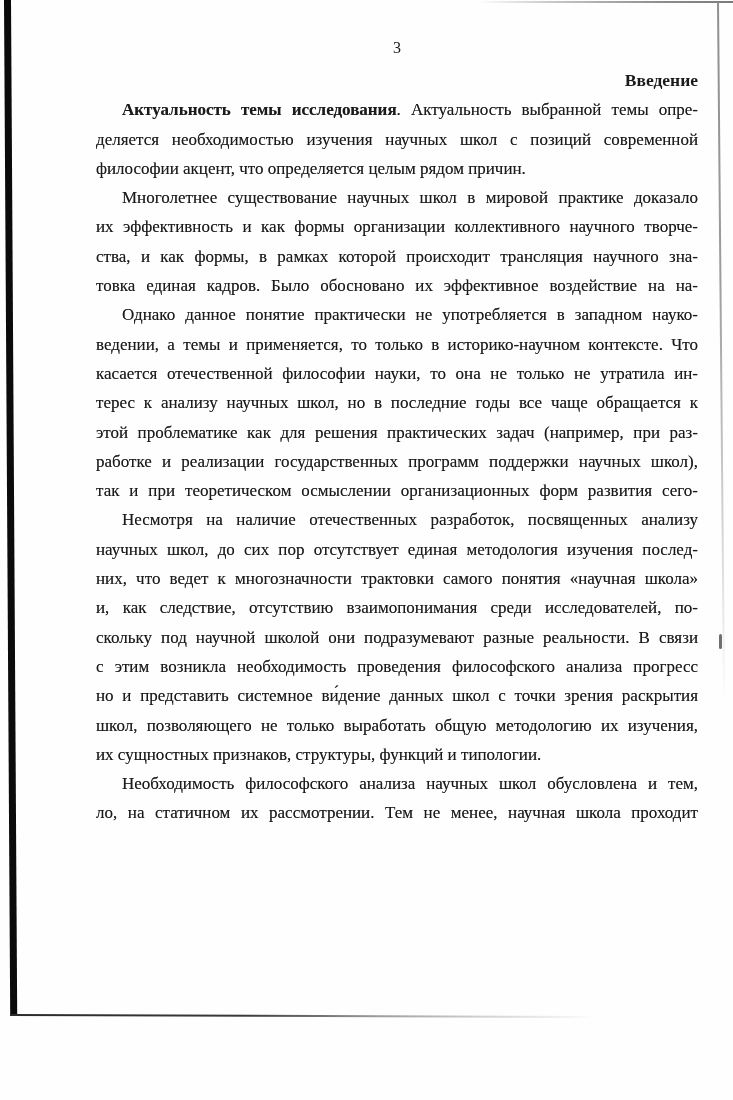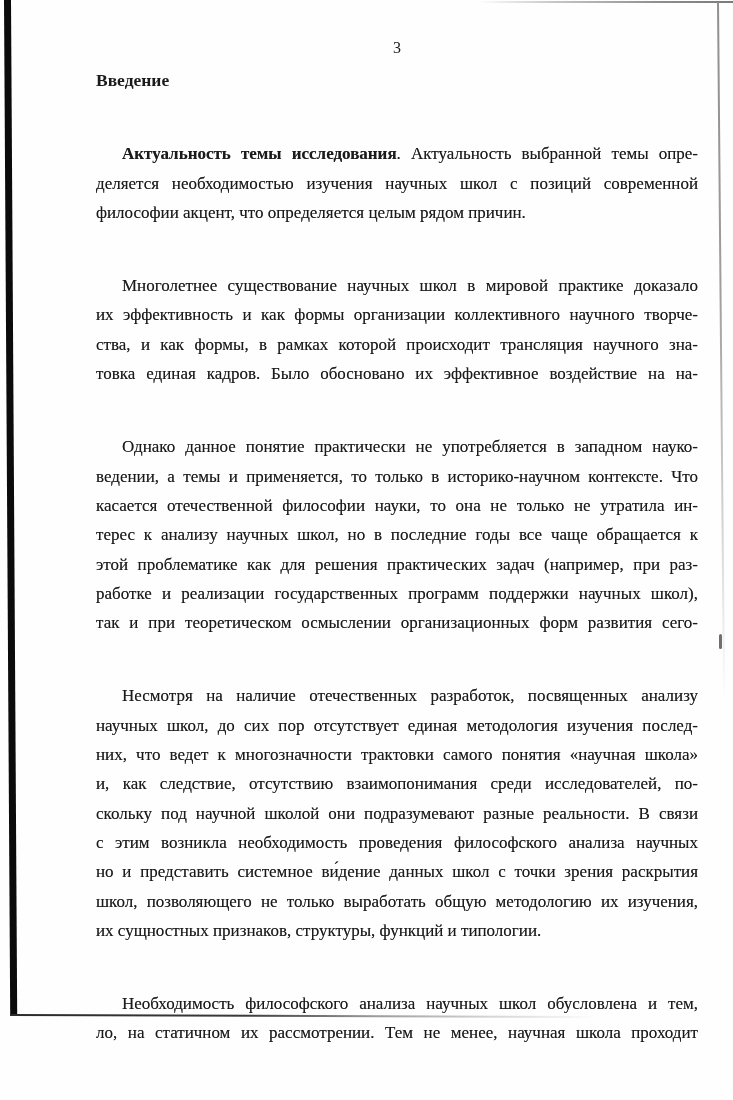--- a/index.html
+++ b/index.html
@@ -8,30 +8,30 @@
     background:#ffffff;
     font-family:"Liberation Serif","DejaVu Serif",serif;
     color:#1b1b1b;
   }
   .paper{position:absolute;inset:0;background:#fefefe;}
   .column{position:absolute;left:96px;top:30px;width:602px;}
   .pagenum{
     height:36px;line-height:36px;font-size:16px;text-align:center;
   }
   .heading{
-    margin:0;font-size:17.5px;font-weight:bold;text-align:left;
+    margin:0;font-size:17.5px;font-weight:bold;text-align:right;
     line-height:29.3px;
   }
   .line{
     font-size:17px;line-height:29.3px;
     text-align:justify;text-align-last:justify;
     text-shadow:0 0 0.6px rgba(25,25,25,0.55);
     white-space:normal;
   }
-  .line.pfirst{text-indent:26px;margin-top:44px;}
+  .line.pfirst{text-indent:26px;}
   .line.pend{text-align-last:left;}
   .lead{font-weight:bold;}
   
   .edge-left{
     position:absolute;left:4px;top:0;width:7px;height:1016px;
     background:#0b0b0b;transform:rotate(-0.35deg);transform-origin:top left;
   }
   .edge-bottom{
     position:absolute;left:10px;top:1014px;width:585px;height:2px;
     background:linear-gradient(to right,#2b2b2b 0%,#3a3a3a 40%,rgba(70,70,70,0.55) 62%,rgba(100,100,100,0.3) 80%,rgba(120,120,120,0) 100%);
@@ -75,21 +75,21 @@
     <div class="line">терес к анализу научных школ, но в последние годы все чаще обращается к</div>
     <div class="line">этой проблематике как для решения практических задач (например, при раз-</div>
     <div class="line">работке и реализации государственных программ поддержки научных школ),</div>
     <div class="line">так и при теоретическом осмыслении организационных форм развития сего-</div>
 
     <div class="line pfirst">Несмотря на наличие отечественных разработок, посвященных анализу</div>
     <div class="line">научных школ, до сих пор отсутствует единая методология изучения послед-</div>
     <div class="line">них, что ведет к многозначности трактовки самого понятия «научная школа»</div>
     <div class="line">и, как следствие, отсутствию взаимопонимания среди исследователей, по-</div>
     <div class="line">скольку под научной школой они подразумевают разные реальности. В связи</div>
-    <div class="line">с этим возникла необходимость проведения философского анализа научных</div>
+    <div class="line">с этим возникла необходимость проведения философского анализа прогресс</div>
     <div class="line">но и представить системное ви́дение данных школ с точки зрения раскрытия</div>
     <div class="line">школ, позволяющего не только выработать общую методологию их изучения,</div>
     <div class="line pend">их сущностных признаков, структуры, функций и типологии.</div>
 
     <div class="line pfirst">Необходимость философского анализа научных школ обусловлена и тем,</div>
     <div class="line">ло, на статичном их рассмотрении. Тем не менее, научная школа проходит</div>
   </div>
 
   <div class="edge-left"></div>
   <div class="edge-bottom"></div>

